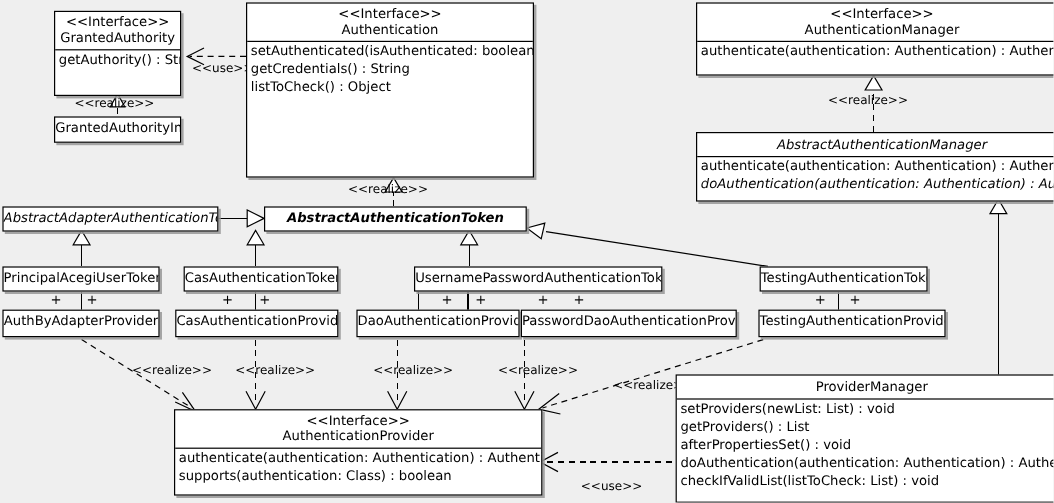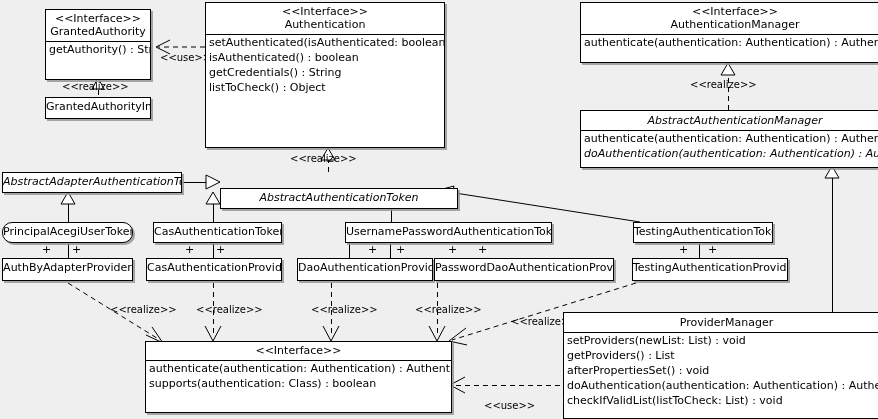--- a/index.html
+++ b/index.html
@@ -219,21 +219,20 @@
   <div class="uml-simple" style="left:45px; top:97px; width:106px; height:22px;">GrantedAuthorityImpl</div>
 
   <div class="uml-box" style="left:205px; top:2px; width:240px; height:146px;">
     <div class="uml-head">
       <span class="stereo">&lt;&lt;Interface&gt;&gt;</span>
       <span class="cname">Authentication</span>
     </div>
     <div class="uml-sep"></div>
     <div class="uml-ops">
       <div class="op">setAuthenticated(isAuthenticated: boolean) : void</div>
-      <div class="op">isAuthenticated() : boolean</div>
       <div class="op">getCredentials() : String</div>
       <div class="op">listToCheck() : Object</div>
     </div>
   </div>
 
   <div class="uml-box" style="left:580px; top:2px; width:310px; height:61px;">
     <div class="uml-head">
       <span class="stereo">&lt;&lt;Interface&gt;&gt;</span>
       <span class="cname">AuthenticationManager</span>
     </div>
@@ -249,43 +248,44 @@
     </div>
     <div class="uml-sep"></div>
     <div class="uml-ops">
       <div class="op">authenticate(authentication: Authentication) : Authentication</div>
       <div class="op abstract">doAuthentication(authentication: Authentication) : Authentication</div>
     </div>
   </div>
 
   <div class="uml-simple italic" style="left:2px; top:172px; width:180px; height:21px;">AbstractAdapterAuthenticationToken</div>
 
-  <div class="uml-simple italic" style="left:220px; top:188px; width:238px; height:21px;">AbstractAuthenticationToken</div>
-
-  <div class="uml-simple" style="left:2px; top:222px; width:131px; height:21px;border-radius:10px;">PrincipalAcegiUserToken</div>
+  <div class="uml-simple italic" style="left:220px; top:172px; width:219px; height:21px;font-weight:bold;">AbstractAuthenticationToken</div>
+
+  <div class="uml-simple" style="left:2px; top:222px; width:131px; height:21px;">PrincipalAcegiUserToken</div>
 
   <div class="uml-simple" style="left:153px; top:222px; width:129px; height:21px;">CasAuthenticationToken</div>
 
   <div class="uml-simple" style="left:345px; top:222px; width:207px; height:21px;">UsernamePasswordAuthenticationToken</div>
 
   <div class="uml-simple" style="left:633px; top:222px; width:140px; height:21px;">TestingAuthenticationToken</div>
 
   <div class="uml-simple" style="left:2px; top:258px; width:131px; height:23px;">AuthByAdapterProvider</div>
 
   <div class="uml-simple" style="left:146px; top:258px; width:136px; height:23px;">CasAuthenticationProvider</div>
 
   <div class="uml-simple" style="left:297px; top:258px; width:136px; height:23px;">DaoAuthenticationProvider</div>
 
   <div class="uml-simple" style="left:434px; top:258px; width:180px; height:23px;">PasswordDaoAuthenticationProvider</div>
 
   <div class="uml-simple" style="left:632px; top:258px; width:156px; height:23px;">TestingAuthenticationProvider</div>
 
   <div class="uml-box" style="left:145px; top:341px; width:307px; height:72px;">
     <div class="uml-head">
       <span class="stereo">&lt;&lt;Interface&gt;&gt;</span>
+      <span class="cname">AuthenticationProvider</span>
     </div>
     <div class="uml-sep"></div>
     <div class="uml-ops">
       <div class="op">authenticate(authentication: Authentication) : Authentication</div>
       <div class="op">supports(authentication: Class) : boolean</div>
     </div>
   </div>
 
   <div class="uml-box" style="left:563px; top:312px; width:327px; height:107px;">
     <div class="uml-head" style="padding-top:3px;">

